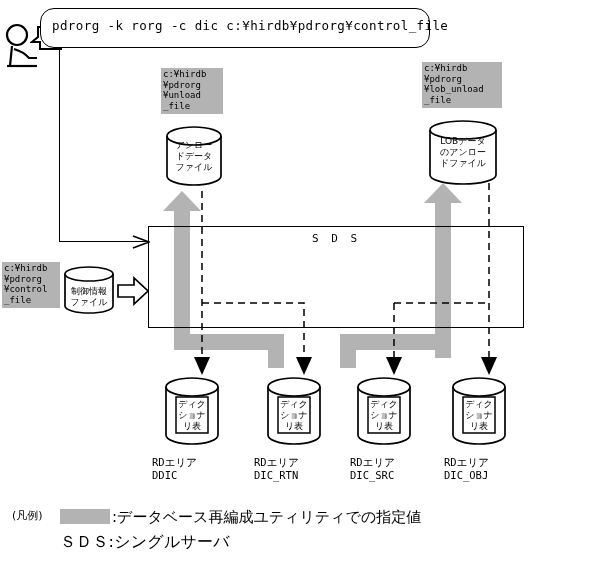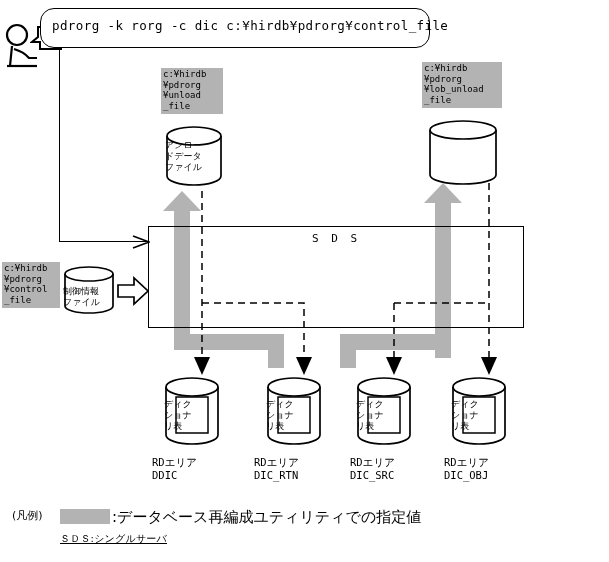--- a/index.html
+++ b/index.html
@@ -30,21 +30,21 @@
     left:52px;top:18px;width:370px;
     font-family:"DejaVu Sans Mono","Liberation Mono",monospace;
     font-size:12.5px;letter-spacing:.4px;white-space:pre;
   }
 
   
   .cyl{box-sizing:border-box;}
   .cyl svg{display:block;overflow:visible;}
   .cyl-label{
     position:absolute;left:0;right:0;
-    font-size:9px;line-height:11px;
+    text-align:center;font-size:9px;line-height:11px;
     white-space:pre;
   }
 
   
   .sds-box{
     left:148px;top:226px;width:376px;height:102px;
     border:1.4px solid #000;background:transparent;box-sizing:border-box;
   }
   .sds-text{
     left:148px;top:232px;width:376px;text-align:center;
@@ -62,21 +62,21 @@
   
   .rd-label{
     font-family:"DejaVu Sans Mono","Liberation Mono",monospace;
     font-size:10.5px;line-height:13px;white-space:pre;
   }
 
   
   .legend-title{left:12px;top:508px;font-size:11px;}
   .legend-swatch{left:60px;top:509px;width:50px;height:15px;background:#b3b3b3;}
   .legend-text1{left:112px;top:508px;font-size:15px;white-space:pre;}
-  .legend-text2{left:60px;top:532px;font-size:10px;white-space:pre;letter-spacing:.2px;text-decoration:underline;}
+  .legend-text2{left:60px;top:532px;font-size:16px;white-space:pre;letter-spacing:.2px;}
 </style>
 </head>
 <body>
 
 <div class="abs" style="left:4px;top:22px;width:56px;height:46px;">
   <svg width="56" height="46" viewBox="0 0 56 46">
     <circle cx="13" cy="13" r="10" fill="#fff" stroke="#000" stroke-width="2.2"></circle>
     <path d="M8 24 L6 44" stroke="#000" stroke-width="2.2" fill="none"></path>
     <path d="M10 27 Q20 30 25 36 L33 36" stroke="#000" stroke-width="2.2" fill="none"></path>
     <path d="M3 44 L33 44" stroke="#000" stroke-width="2.2" fill="none"></path>
@@ -118,20 +118,23 @@
 <div class="abs gray-box" style="left:422px;top:62px;width:80px;height:46px;">c:¥hirdb
 ¥pdrorg
 ¥lob_unload
 _file</div>
 
 <div class="abs cyl" style="left:428px;top:120px;width:70px;height:66px;">
   <svg width="70" height="66" viewBox="0 0 70 66">
     <path d="M2 10 L2 55 A33 9 0 0 0 68 55 L68 10" fill="#fff" stroke="#000" stroke-width="1.7"></path>
     <ellipse cx="35" cy="10" rx="33" ry="9" fill="#fff" stroke="#000" stroke-width="1.7"></ellipse>
   </svg>
+  <div class="cyl-label" style="top:16px;">LOBデータ
+のアンロー
+ドファイル</div>
 </div>
 
 <div class="abs gray-box" style="left:2px;top:262px;width:58px;height:46px;">c:¥hirdb
 ¥pdrorg
 ¥control
 _file</div>
 
 <div class="abs cyl" style="left:63px;top:266px;width:52px;height:48px;">
   <svg width="52" height="48" viewBox="0 0 52 48">
     <path d="M2 8 L2 40 A24 7 0 0 0 50 40 L50 8" fill="#fff" stroke="#000" stroke-width="1.7"></path>

